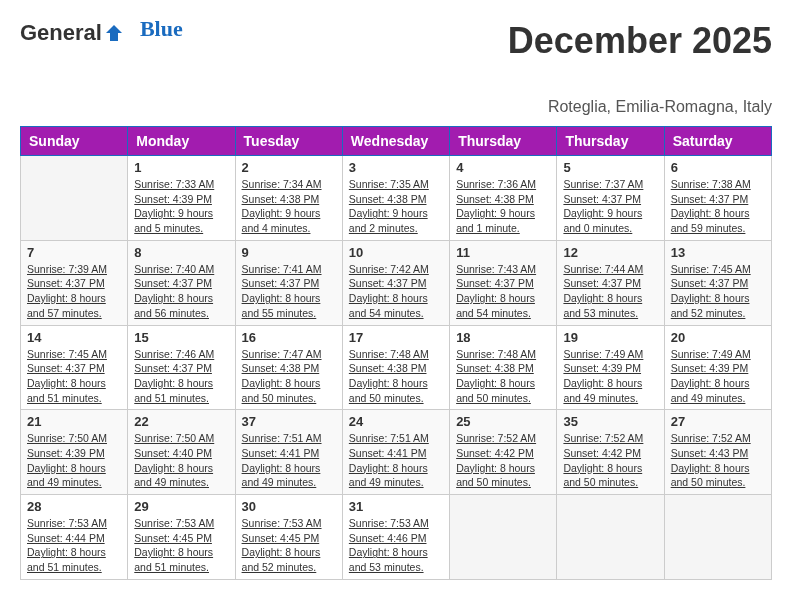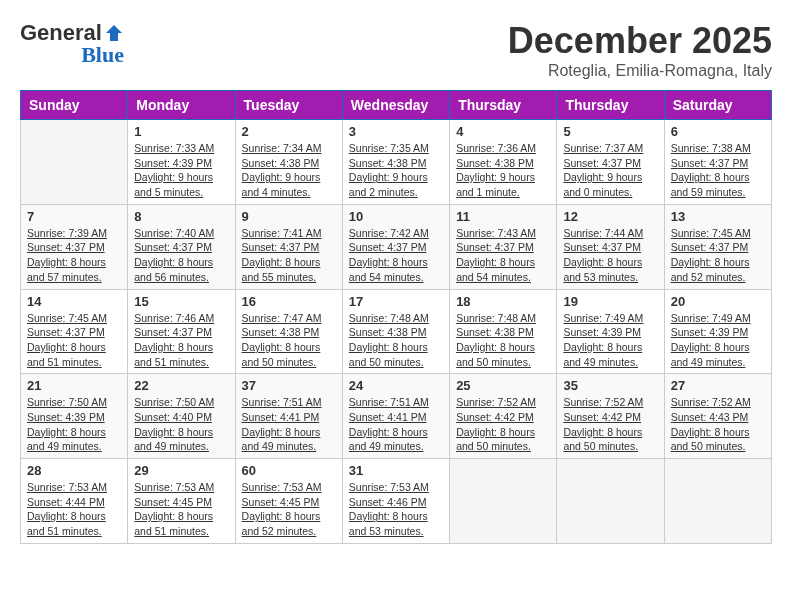--- a/index.html
+++ b/index.html
@@ -11,22 +11,23 @@
       padding: 20px;
     }
     .header {
       display: flex;
       justify-content: space-between;
       align-items: flex-start;
       margin-bottom: 10px;
     }
     .logo {
       display: flex;
-      flex-direction: column;
-      align-items: flex-end;
+      flex-direction: row;
+      align-items: flex-start;
+      gap: 16px;
     }
     .logo-text {
       display: flex;
       align-items: center;
     }
     .logo-general {
       font-size: 22px;
       font-weight: bold;
       color: #333;
     }
@@ -44,20 +45,21 @@
       text-align: right;
     }
     .month-title {
       font-size: 36px;
       font-weight: bold;
       color: #333;
     }
     .subtitle {
       font-size: 16px;
       color: #555;
+      margin-top: 36px;
     }
     .calendar {
       width: 100%;
       border-collapse: collapse;
       border: 1px solid #ccc;
     }
     .calendar th {
       background-color: #a21caf;
       color: #fff;
       text-align: left;
@@ -247,21 +249,21 @@
       <tr>
         <td>
           <span class="day-number">28</span>
           <div class="day-info">Sunrise: 7:53 AM<br>Sunset: 4:44 PM<br>Daylight: 8 hours<br>and 51 minutes.</div>
         </td>
         <td>
           <span class="day-number">29</span>
           <div class="day-info">Sunrise: 7:53 AM<br>Sunset: 4:45 PM<br>Daylight: 8 hours<br>and 51 minutes.</div>
         </td>
         <td>
-          <span class="day-number">60</span>
+          <span class="day-number">30</span>
           <div class="day-info">Sunrise: 7:53 AM<br>Sunset: 4:45 PM<br>Daylight: 8 hours<br>and 52 minutes.</div>
         </td>
         <td>
           <span class="day-number">31</span>
           <div class="day-info">Sunrise: 7:53 AM<br>Sunset: 4:46 PM<br>Daylight: 8 hours<br>and 53 minutes.</div>
         </td>
         <td class="empty-cell"></td>
         <td class="empty-cell"></td>
         <td class="empty-cell"></td>
       </tr>

